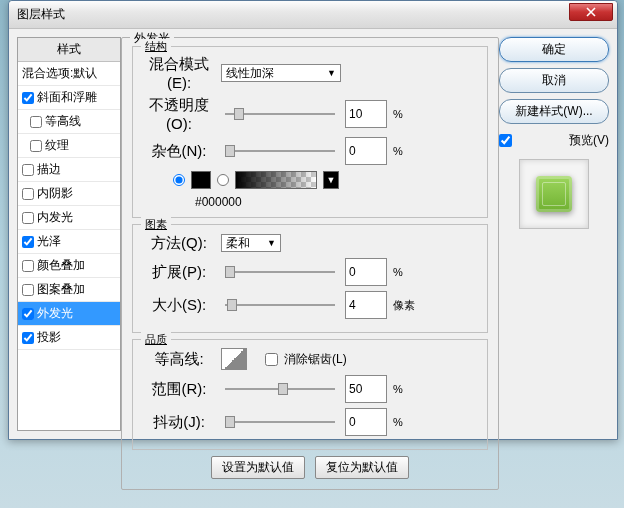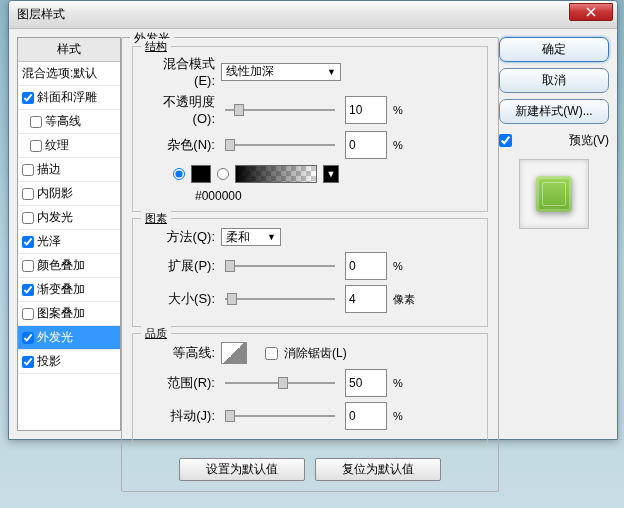--- a/index.html
+++ b/index.html
@@ -14,38 +14,38 @@
 .style-row { padding: 3px 4px; border-bottom: 1px solid #e8e8e8; display: flex; align-items: center; gap: 3px; cursor: pointer; }
 .style-row.indent { padding-left: 12px; }
 .style-row.selected { background: #3399ff; color: #fff; }
 .style-row input[type=checkbox] { width: 12px; height: 12px; }
 .main-panel { flex: 1; position: relative; }
 .fieldset { border: 1px solid #b0b0b0; border-radius: 2px; padding: 8px 10px 10px; margin-bottom: 6px; position: relative; }
 .fieldset-legend { position: absolute; top: -8px; left: 8px; background: #f0f0f0; padding: 0 4px; }
 .sub-fieldset { border: 1px solid #c0c0c0; padding: 8px 10px; margin-bottom: 6px; position: relative; }
 .sub-legend { position: absolute; top: -8px; left: 8px; background: #f0f0f0; padding: 0 4px; font-size: 11px; text-decoration: underline; }
 .row { display: flex; align-items: center; gap: 6px; margin-bottom: 5px; min-height: 20px; }
-.row-label { width: 72px; text-align: right; font-size: 13px; }
+.row-label { width: 72px; text-align: center; font-size: 15px; }
 .combo { border: 1px solid #888; background: #fff; height: 18px; padding: 0 4px; display: flex; align-items: center; justify-content: space-between; cursor: pointer; }
 .combo .arrow { font-size: 9px; }
 .slider-track { flex: 1; height: 2px; background: #a0a0a0; position: relative; margin: 0 4px; max-width: 110px; }
 .slider-thumb { position: absolute; top: -5px; width: 10px; height: 12px; background: #d0d0d0; border: 1px solid #888; cursor: pointer; }
 .num-input { width: 42px; height: 28px; border: 1px solid #888; background: #fff; padding: 0 3px; text-align: left; }
 .unit { font-size: 11px; }
 .radio-row { display: flex; align-items: center; gap: 6px; margin-left: 30px; }
 .color-swatch { width: 20px; height: 18px; border: 1px solid #666; background: #000; cursor: pointer; }
 .gradient-swatch { width: 82px; height: 18px; border: 1px solid #666; background: repeating-conic-gradient(#ccc 0 25%, #fff 0 50%) 0 0/10px 10px; position: relative; cursor: pointer; }
 .gradient-swatch::before { content:""; position:absolute; inset:0; background: linear-gradient(90deg, #000 0%, rgba(0,0,0,0) 100%); }
 .gradient-arrow { width: 16px; height: 18px; border: 1px solid #666; background: #000; color: #fff; display: flex; align-items: center; justify-content: center; font-size: 9px; cursor: pointer; }
 .hex-label { margin-left: 52px; font-size: 12px; }
 .contour-swatch { width: 26px; height: 22px; border: 1px solid #888; background: linear-gradient(135deg, #fff 0 50%, #888 50% 100%); cursor: pointer; }
-.btn { border: 1px solid #888; background: linear-gradient(180deg, #fdfdfd, #e0e0e0); padding: 2px 26px; cursor: pointer; border-radius: 2px; margin-top: 8px; }
+.btn { border: 1px solid #888; background: linear-gradient(180deg, #fdfdfd, #e0e0e0); padding: 2px 10px; cursor: pointer; border-radius: 2px; }
 .btn-row { display: flex; gap: 10px; justify-content: center; margin-top: 4px; }
 .right-panel { width: 110px; display: flex; flex-direction: column; gap: 6px; align-items: stretch; }
-.r-btn { border: 1px solid #6a8caa; background: linear-gradient(180deg, #fdfeff, #dce8f2); padding: 3px 0; text-align: center; cursor: pointer; border-radius: 7px; }
+.r-btn { border: 1px solid #6a8caa; background: linear-gradient(180deg, #fdfeff, #dce8f2); padding: 3px 0; text-align: center; cursor: pointer; border-radius: 12px; }
 .r-btn.primary { border: 1px solid #3a7ab8; box-shadow: 0 0 3px #5aa0e0; }
 .preview-check { display: flex; align-items: center; gap: 4px; justify-content: space-between; margin-top: 2px; }
 .preview-box { width: 70px; height: 70px; margin: 4px auto 0; background: #f4f4f4; border: 1px solid #c0c0c0; display: flex; align-items: center; justify-content: center; box-shadow: inset 0 0 6px rgba(0,0,0,0.15); }
 .preview-thumb { width: 36px; height: 36px; background: linear-gradient(180deg, #9ed65e, #6fb030); border-radius: 4px; box-shadow: 0 2px 6px rgba(0,0,0,0.4), inset 0 0 0 3px rgba(255,255,255,0.25); position: relative; }
 .preview-thumb::after { content:""; position:absolute; inset:6px; border:1px solid rgba(255,255,255,0.4); border-radius:2px; }
 input[type=radio]{ width:12px; height:12px; }
 </style>
 </head>
 <body>
 
@@ -91,24 +91,20 @@
           </div>
           <div class="style-row">
             <input type="checkbox" checked="" style="">
             <span>光泽</span>
           </div>
           <div class="style-row">
             <input type="checkbox" style="">
             <span>颜色叠加</span>
           </div>
           <div class="style-row">
-            <input type="checkbox" checked="" style="">
-            <span>渐变叠加</span>
-          </div>
-          <div class="style-row">
             <input type="checkbox" style="">
             <span>图案叠加</span>
           </div>
           <div class="style-row selected">
             <input type="checkbox" checked="" style="">
             <span>外发光</span>
           </div>
           <div class="style-row">
             <input type="checkbox" checked="" style="">
             <span>投影</span>

